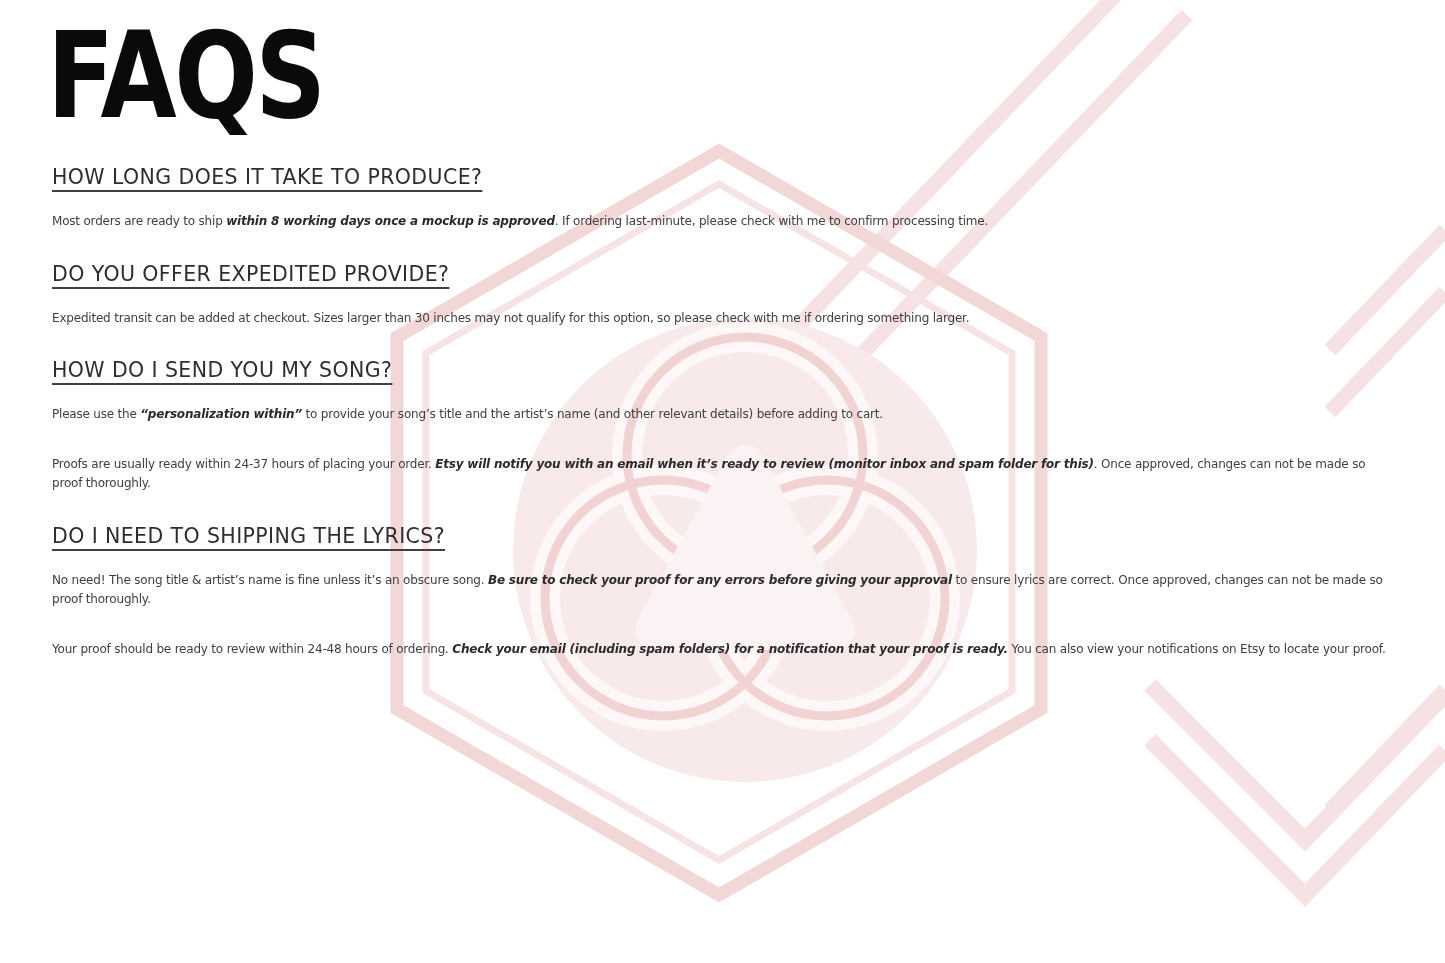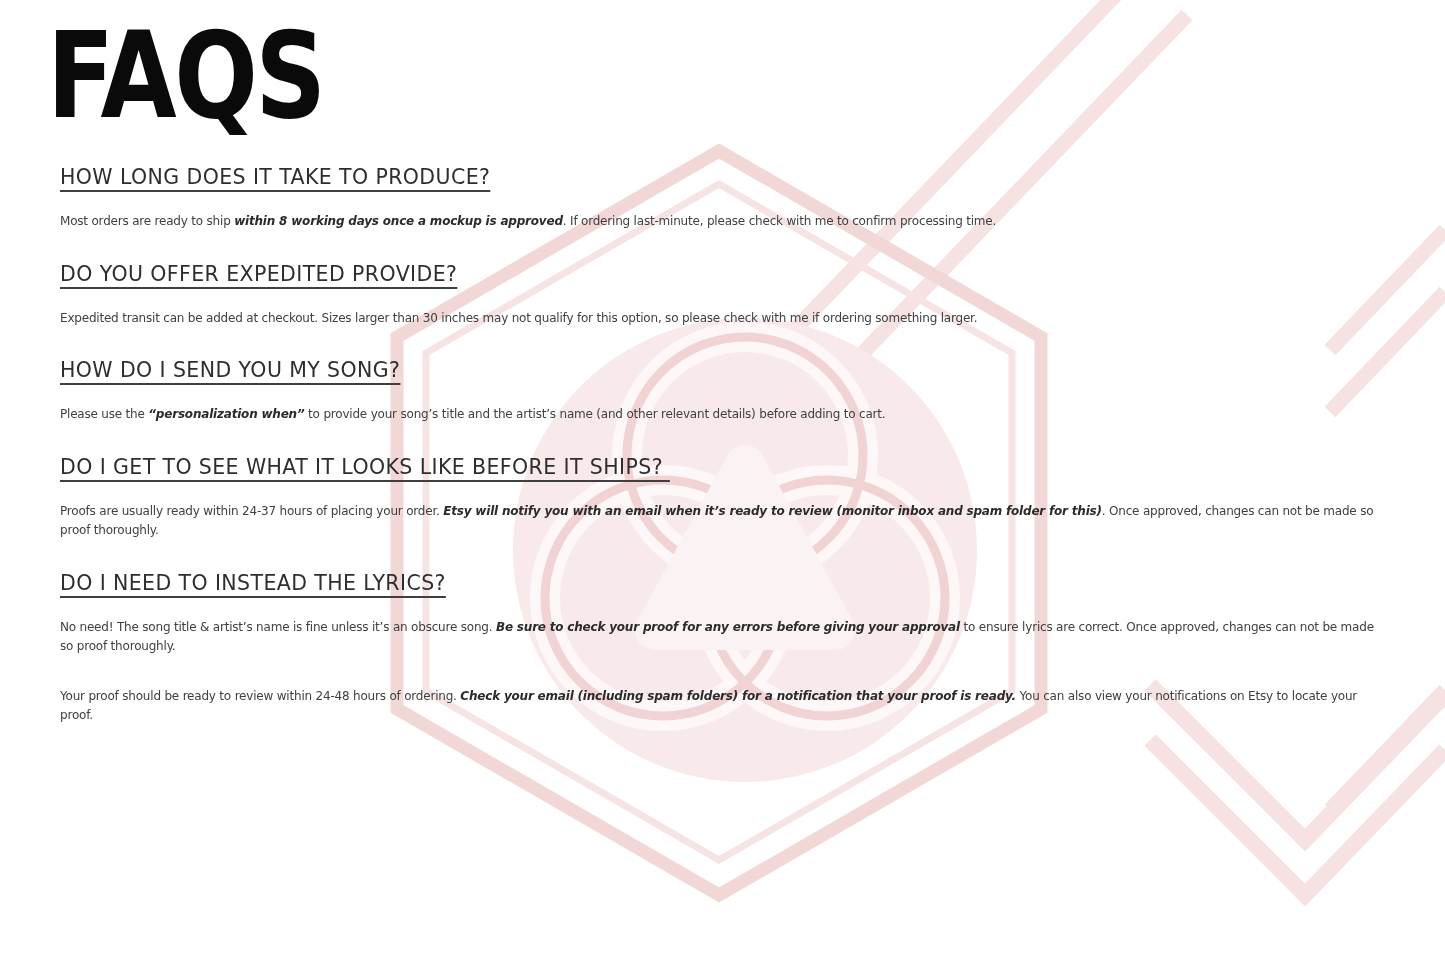--- a/index.html
+++ b/index.html
@@ -23,21 +23,21 @@
     font-size:120px;
     line-height:112px;
     font-weight:bold;
     color:#0a0a0a;
     margin:20px 0 33px -5px;
     letter-spacing:-3px;
     transform:scaleX(.82);
     transform-origin:0 0;
     white-space:nowrap;
   }
-  article.faq-item{margin:8px;}
+  article.faq-item{margin:0;}
   h2.faq-q{
     font-size:20.5px;
     line-height:25px;
     font-weight:normal;
     color:#2e2e2e;
     letter-spacing:.4px;
     margin:0 0 22px 0;
     text-decoration:underline;
     text-decoration-color:#3f3f3f;
     text-decoration-thickness:1.5px;
@@ -94,30 +94,29 @@
     <p class="faq-a"><span>Most orders are ready to ship </span><span class="bi">within 8 working days once a mockup is approved</span><span>. If ordering last-minute, please check with me to confirm processing time.</span></p>
   </article>
 
   <article class="faq-item">
     <h2 class="faq-q">DO YOU OFFER EXPEDITED PROVIDE?</h2>
     <p class="faq-a"><span>Expedited transit can be added at checkout. Sizes larger than 30 inches may not qualify for this option, so please check with me if ordering something larger.</span></p>
   </article>
 
   <article class="faq-item">
     <h2 class="faq-q">HOW DO I SEND YOU MY SONG?</h2>
-    <p class="faq-a"><span>Please use the </span><span class="bi">“personalization when”</span><span> to provide your song’s title and the artist’s name (and other relevant details) before adding to cart.</span></p>
+    <p class="faq-a"><span>Please use the </span><span class="bi">“personalization within”</span><span> to provide your song’s title and the artist’s name (and other relevant details) before adding to cart.</span></p>
   </article>
 
   <article class="faq-item">
-    <h2 class="faq-q">DO I GET TO SEE WHAT IT LOOKS LIKE BEFORE IT SHIPS?&nbsp;</h2>
     <p class="faq-a"><span>Proofs are usually ready within 24-37 hours of placing your order. </span><span class="bi">Etsy will notify you with an email when it’s ready to review (monitor inbox and spam folder for this)</span><span>. Once approved, changes can not be made so proof thoroughly.</span></p>
   </article>
 
   <article class="faq-item">
-    <h2 class="faq-q">DO I NEED TO INSTEAD THE LYRICS?</h2>
+    <h2 class="faq-q">DO I NEED TO SHIPPING THE LYRICS?</h2>
     <p class="faq-a"><span>No need! The song title &amp; artist’s name is fine unless it’s an obscure song. </span><span class="bi">Be sure to check your proof for any errors before giving your approval</span><span> to ensure lyrics are correct. Once approved, changes can not be made so proof thoroughly.</span></p>
   </article>
 
 
   <article class="faq-item">
     <p class="faq-a"><span>Your proof should be ready to review within 24-48 hours of ordering. </span><span class="bi">Check your email (including spam folders) for a notification that your proof is ready.</span><span> You can also view your notifications on Etsy to locate your proof.</span></p>
   </article>
 </div>
 </main>
 

